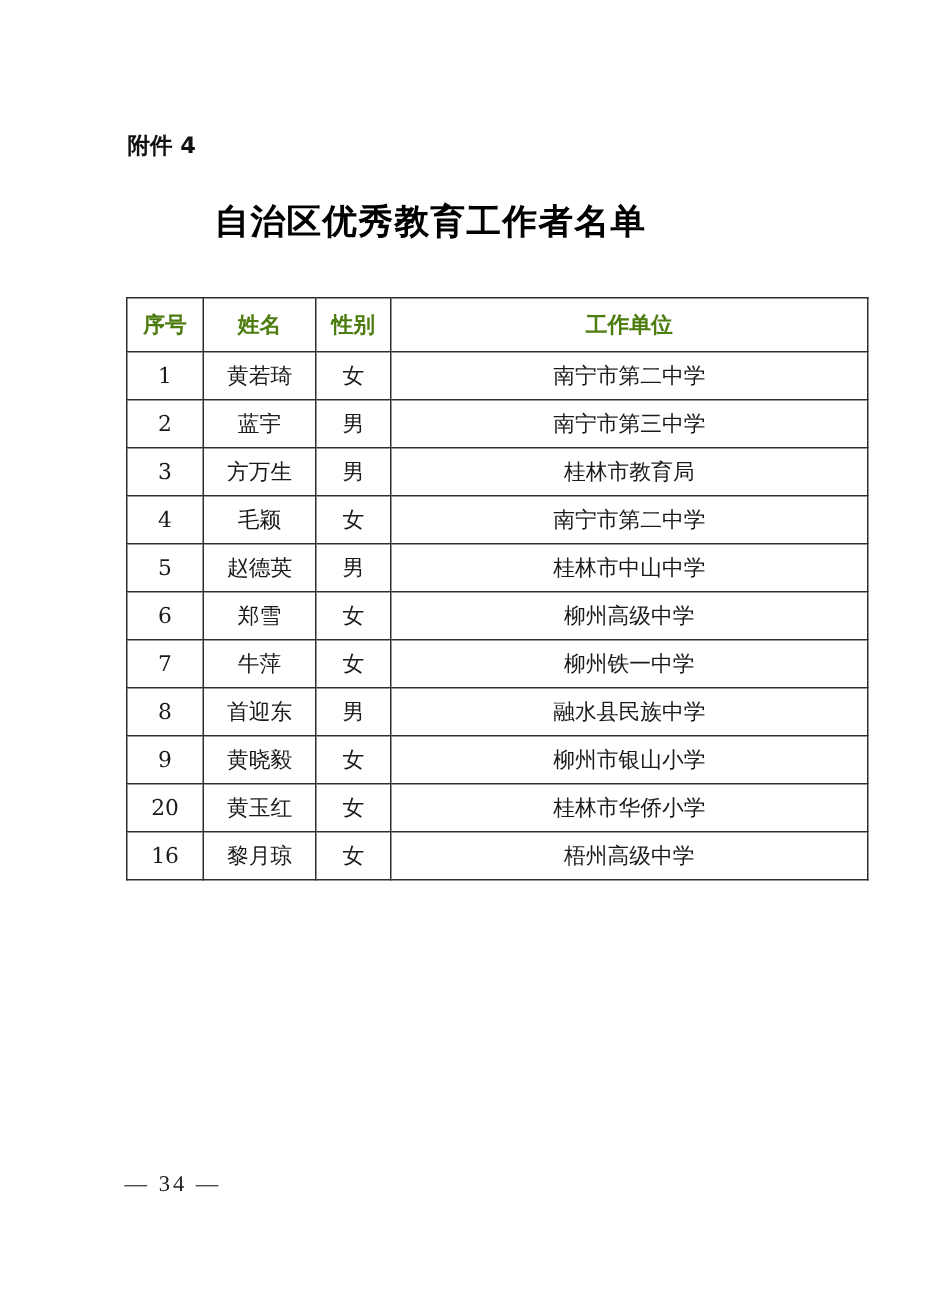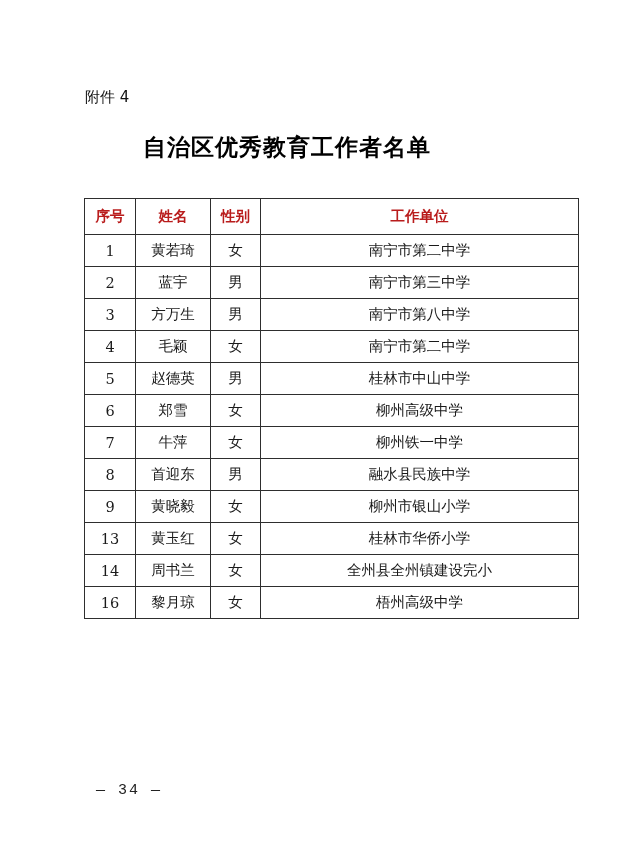--- a/index.html
+++ b/index.html
@@ -11,21 +11,21 @@
     font-family: "DejaVu Serif", "Liberation Serif", serif;
     color: #1a1a1a;
     overflow: hidden;
   }
   .attachment {
     position: absolute;
     left: 85px;
     top: 88px;
     font-family: "DejaVu Sans", "Liberation Sans", sans-serif;
     font-size: 15px;
-    font-weight: 400;
+    font-weight: 700;
     color: #111;
   }
   .doc-title {
     position: absolute;
     top: 132px;
     left: 0;
     width: 574px;
     text-align: center;
     font-family: "DejaVu Serif", "Liberation Serif", serif;
     font-size: 23px;
@@ -47,38 +47,38 @@
     vertical-align: middle;
     padding: 0 2px;
     overflow: hidden;
     white-space: nowrap;
   }
   table.awardees th {
     height: 36px;
     font-family: Liberation Serif, serif;
     font-size: 14.5px;
     font-weight: bold;
-    color: #b91c1c;
+    color: #4d7c0f;
   }
   table.awardees td {
     height: 32px;
     font-family: "DejaVu Serif", "Liberation Serif", serif;
     font-size: 14.5px;
     font-weight: normal;
     color: #1a1a1a;
   }
   col.c-no     { width: 51px; }
   col.c-name   { width: 75px; }
   col.c-gender { width: 50px; }
   col.c-unit   { width: 318px; }
   .page-number {
     position: absolute;
-    left: 96px;
+    left: 83px;
     top: 782px;
-    font-family: Liberation Mono, monospace;
+    font-family: Liberation Serif, serif;
     font-size: 15px;
     color: #222;
     letter-spacing: 2px;
   }
 </style>
 </head>
 <body>
 
 <div class="attachment">附件 4</div>
 
@@ -111,21 +111,21 @@
     <td>2</td>
     <td>蓝宇</td>
     <td>男</td>
     <td>南宁市第三中学</td>
   </tr>
 
   <tr>
     <td>3</td>
     <td>方万生</td>
     <td>男</td>
-    <td>南宁市第八中学</td>
+    <td>桂林市教育局</td>
   </tr>
 
   <tr>
     <td>4</td>
     <td>毛颖</td>
     <td>女</td>
     <td>南宁市第二中学</td>
   </tr>
 
   <tr>
@@ -160,32 +160,26 @@
     <td>9</td>
     <td>黄晓毅</td>
     <td>女</td>
     <td>柳州市银山小学</td>
   </tr>
 
 
 
 
   <tr>
-    <td>13</td>
+    <td>20</td>
     <td>黄玉红</td>
     <td>女</td>
     <td>桂林市华侨小学</td>
   </tr>
 
-  <tr>
-    <td>14</td>
-    <td>周书兰</td>
-    <td>女</td>
-    <td>全州县全州镇建设完小</td>
-  </tr>
 
 
   <tr>
     <td>16</td>
     <td>黎月琼</td>
     <td>女</td>
     <td>梧州高级中学</td>
   </tr>
 </tbody>
 </table>

